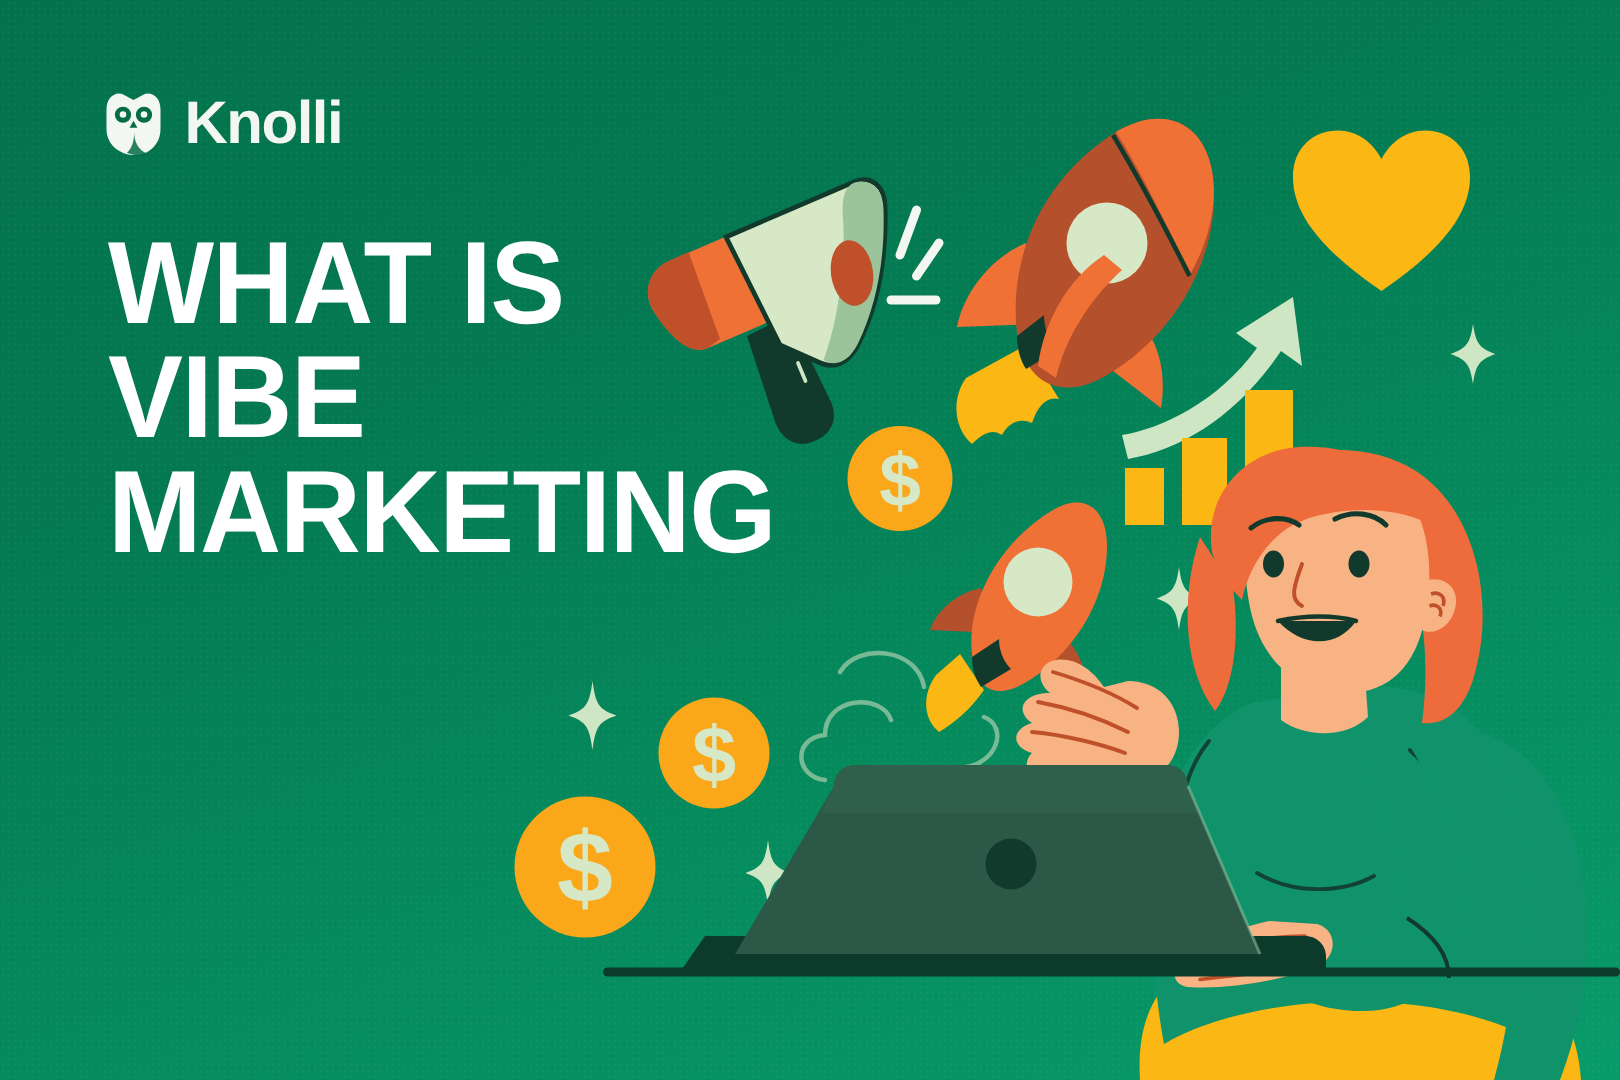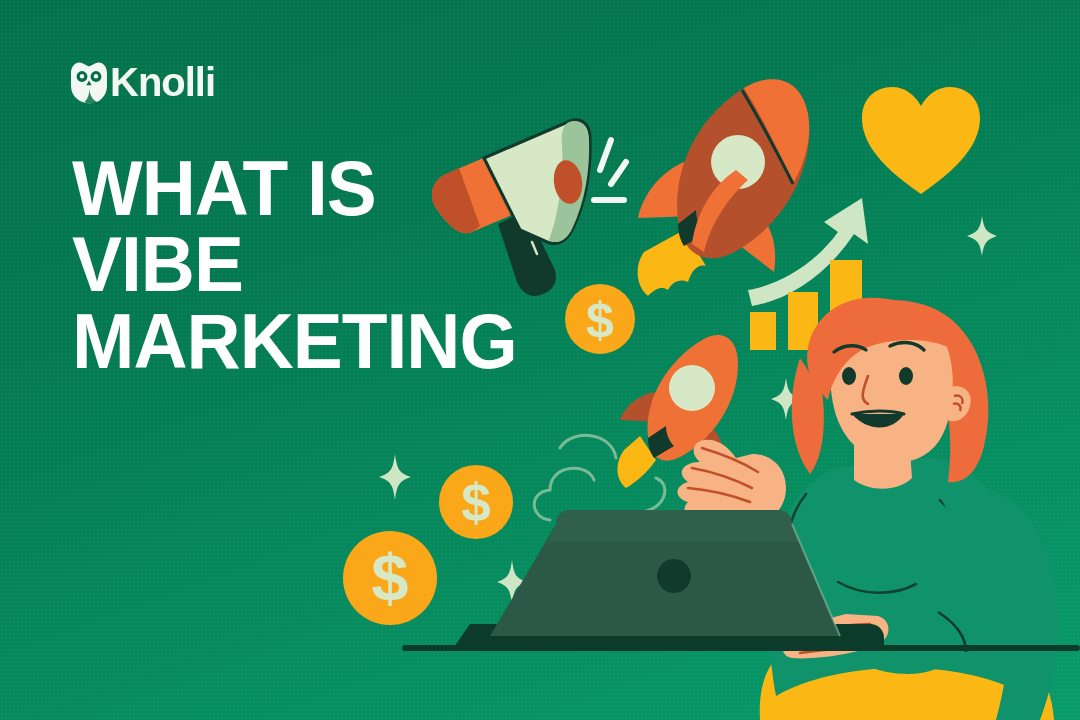--- a/index.html
+++ b/index.html
@@ -18,21 +18,21 @@
   
   #canvas::after{
     content:""; position:absolute; inset:0; pointer-events:none;
     background-image:radial-gradient(rgba(255,255,255,.035) 1px, transparent 1px);
     background-size:4px 4px;
   }
 
   
   .brand{
     position:absolute; left:68px; top:60px;
-    display:flex; align-items:center; z-index:6;justify-content:center;
+    display:flex; align-items:center; gap:13px; z-index:6;justify-content:center;
   }
   .brand-mark{ width:42px; height:44px; display:block; }
   .brand-name{
     color:#F2F7F1; font-size:40px; font-weight:700;
     letter-spacing:-1px; line-height:1;
   }
 
   
   .headline{
     position:absolute; left:72px; top:150px; z-index:6;

